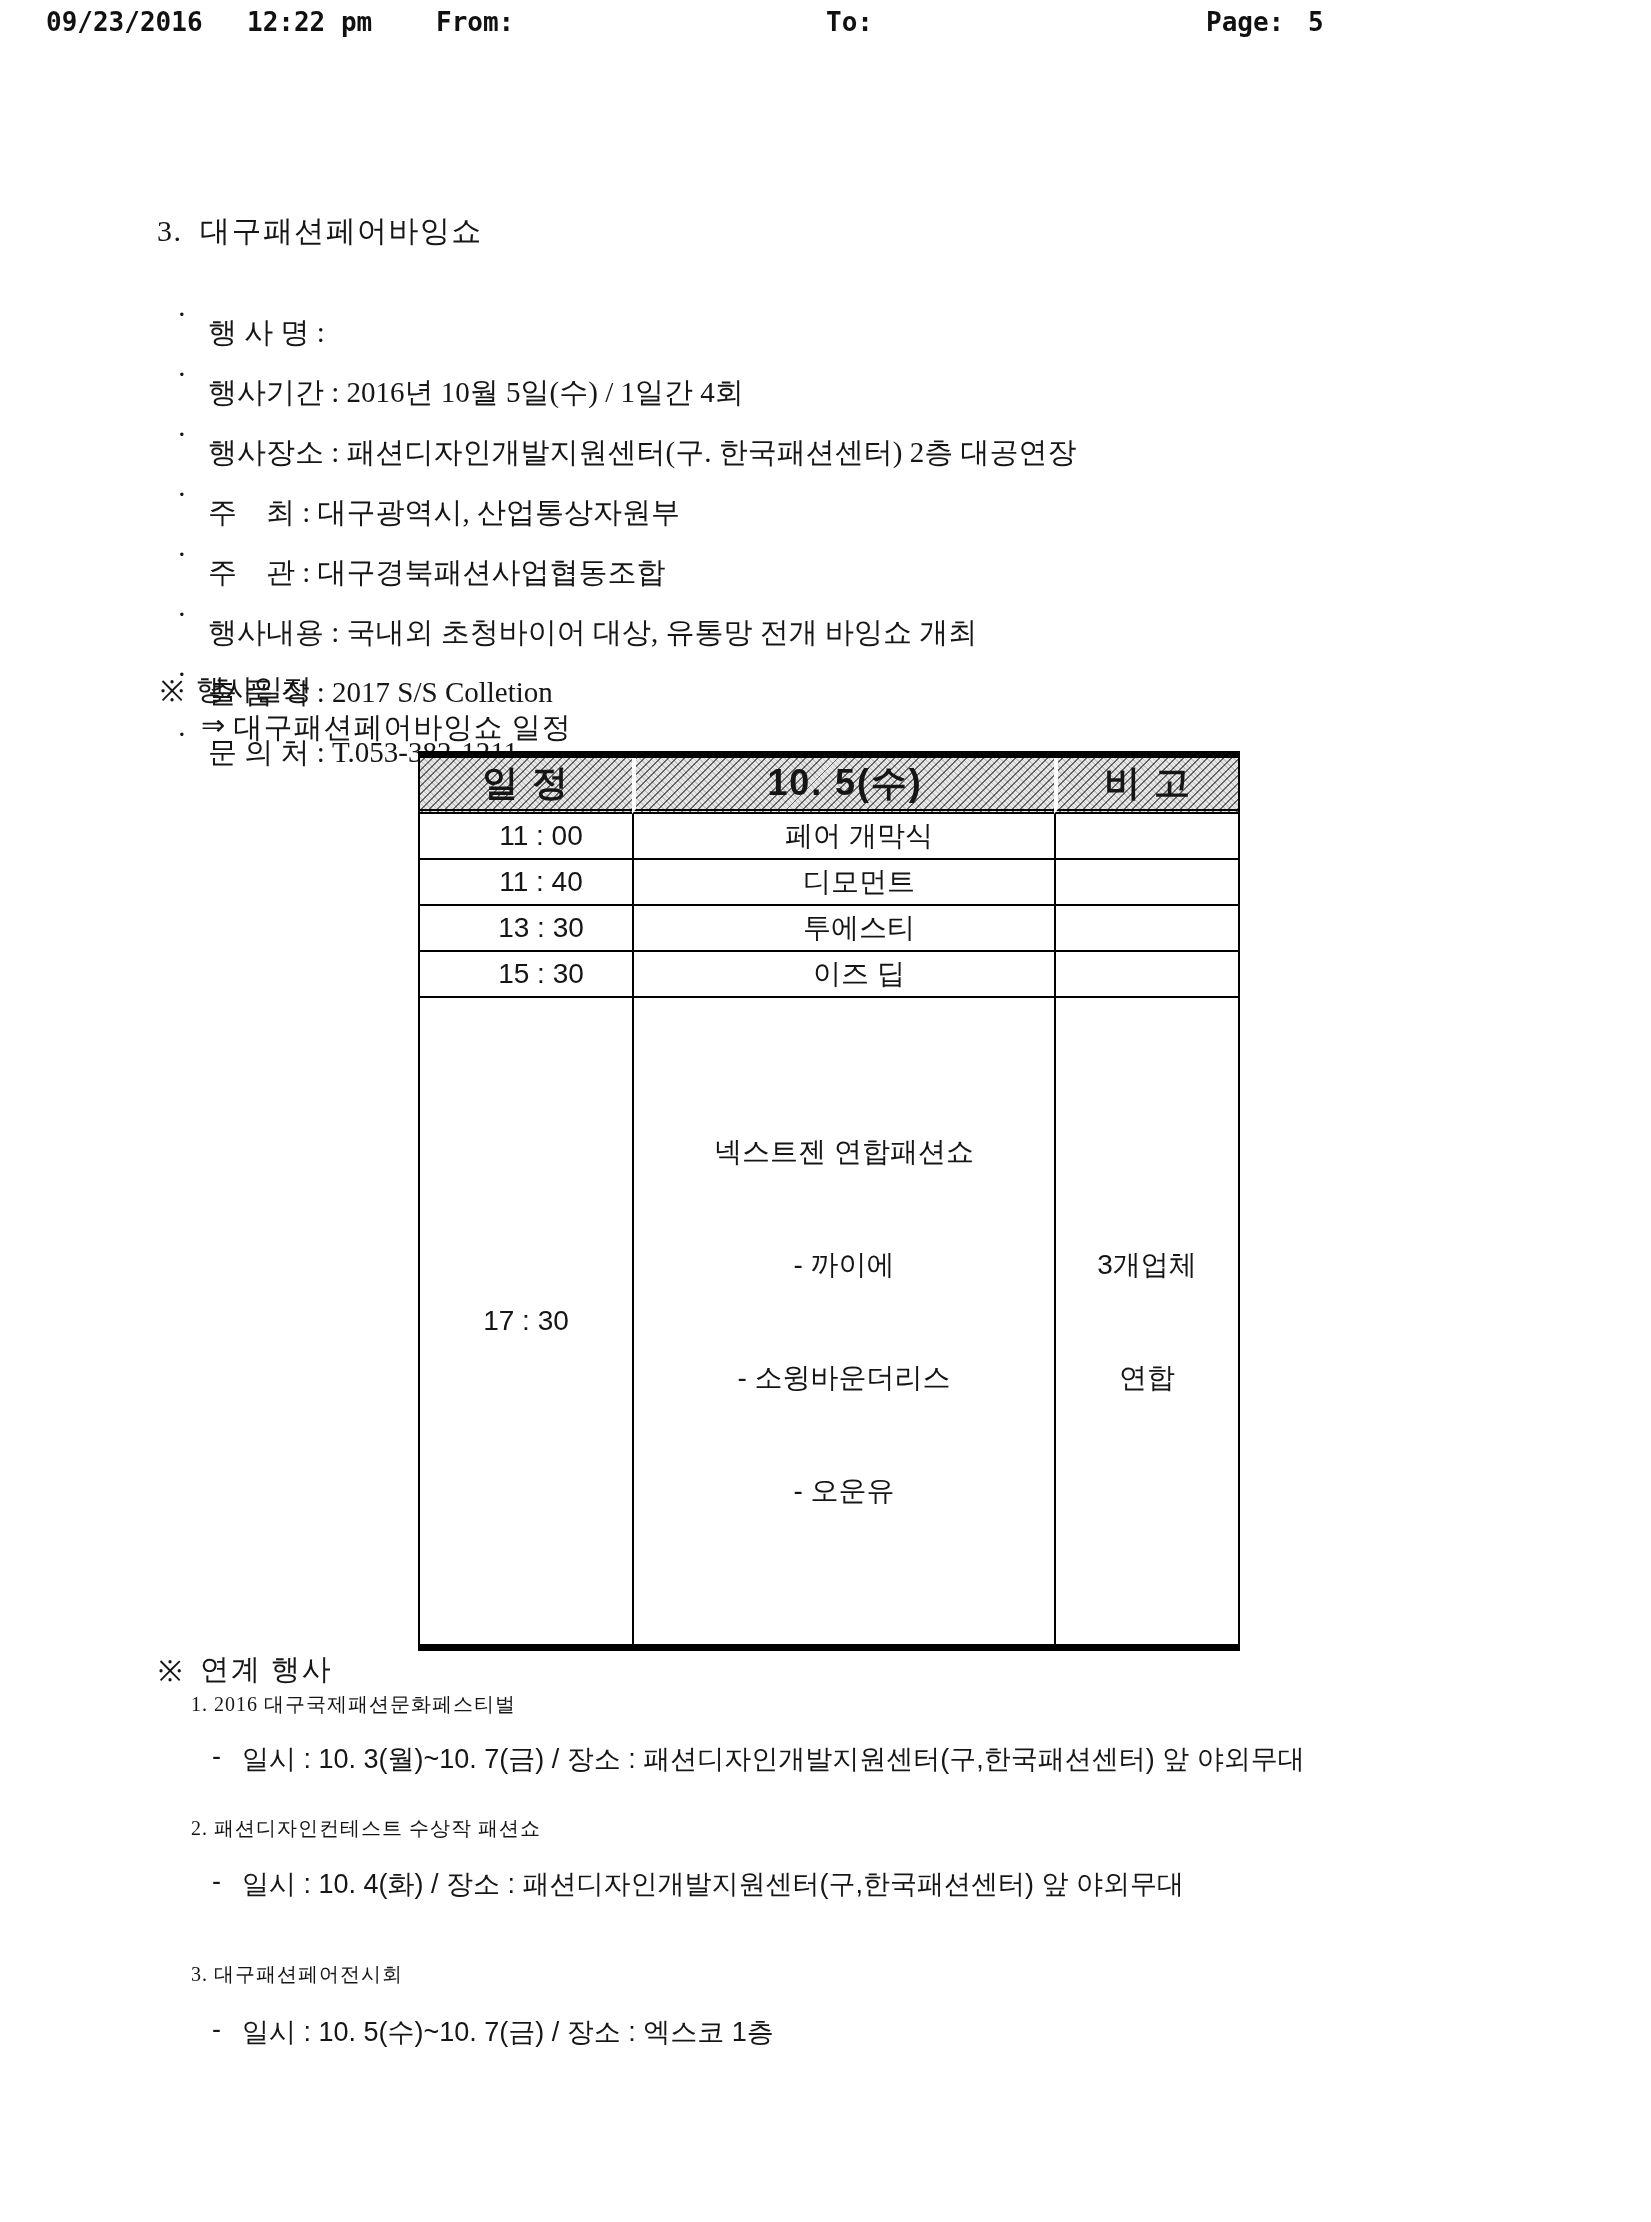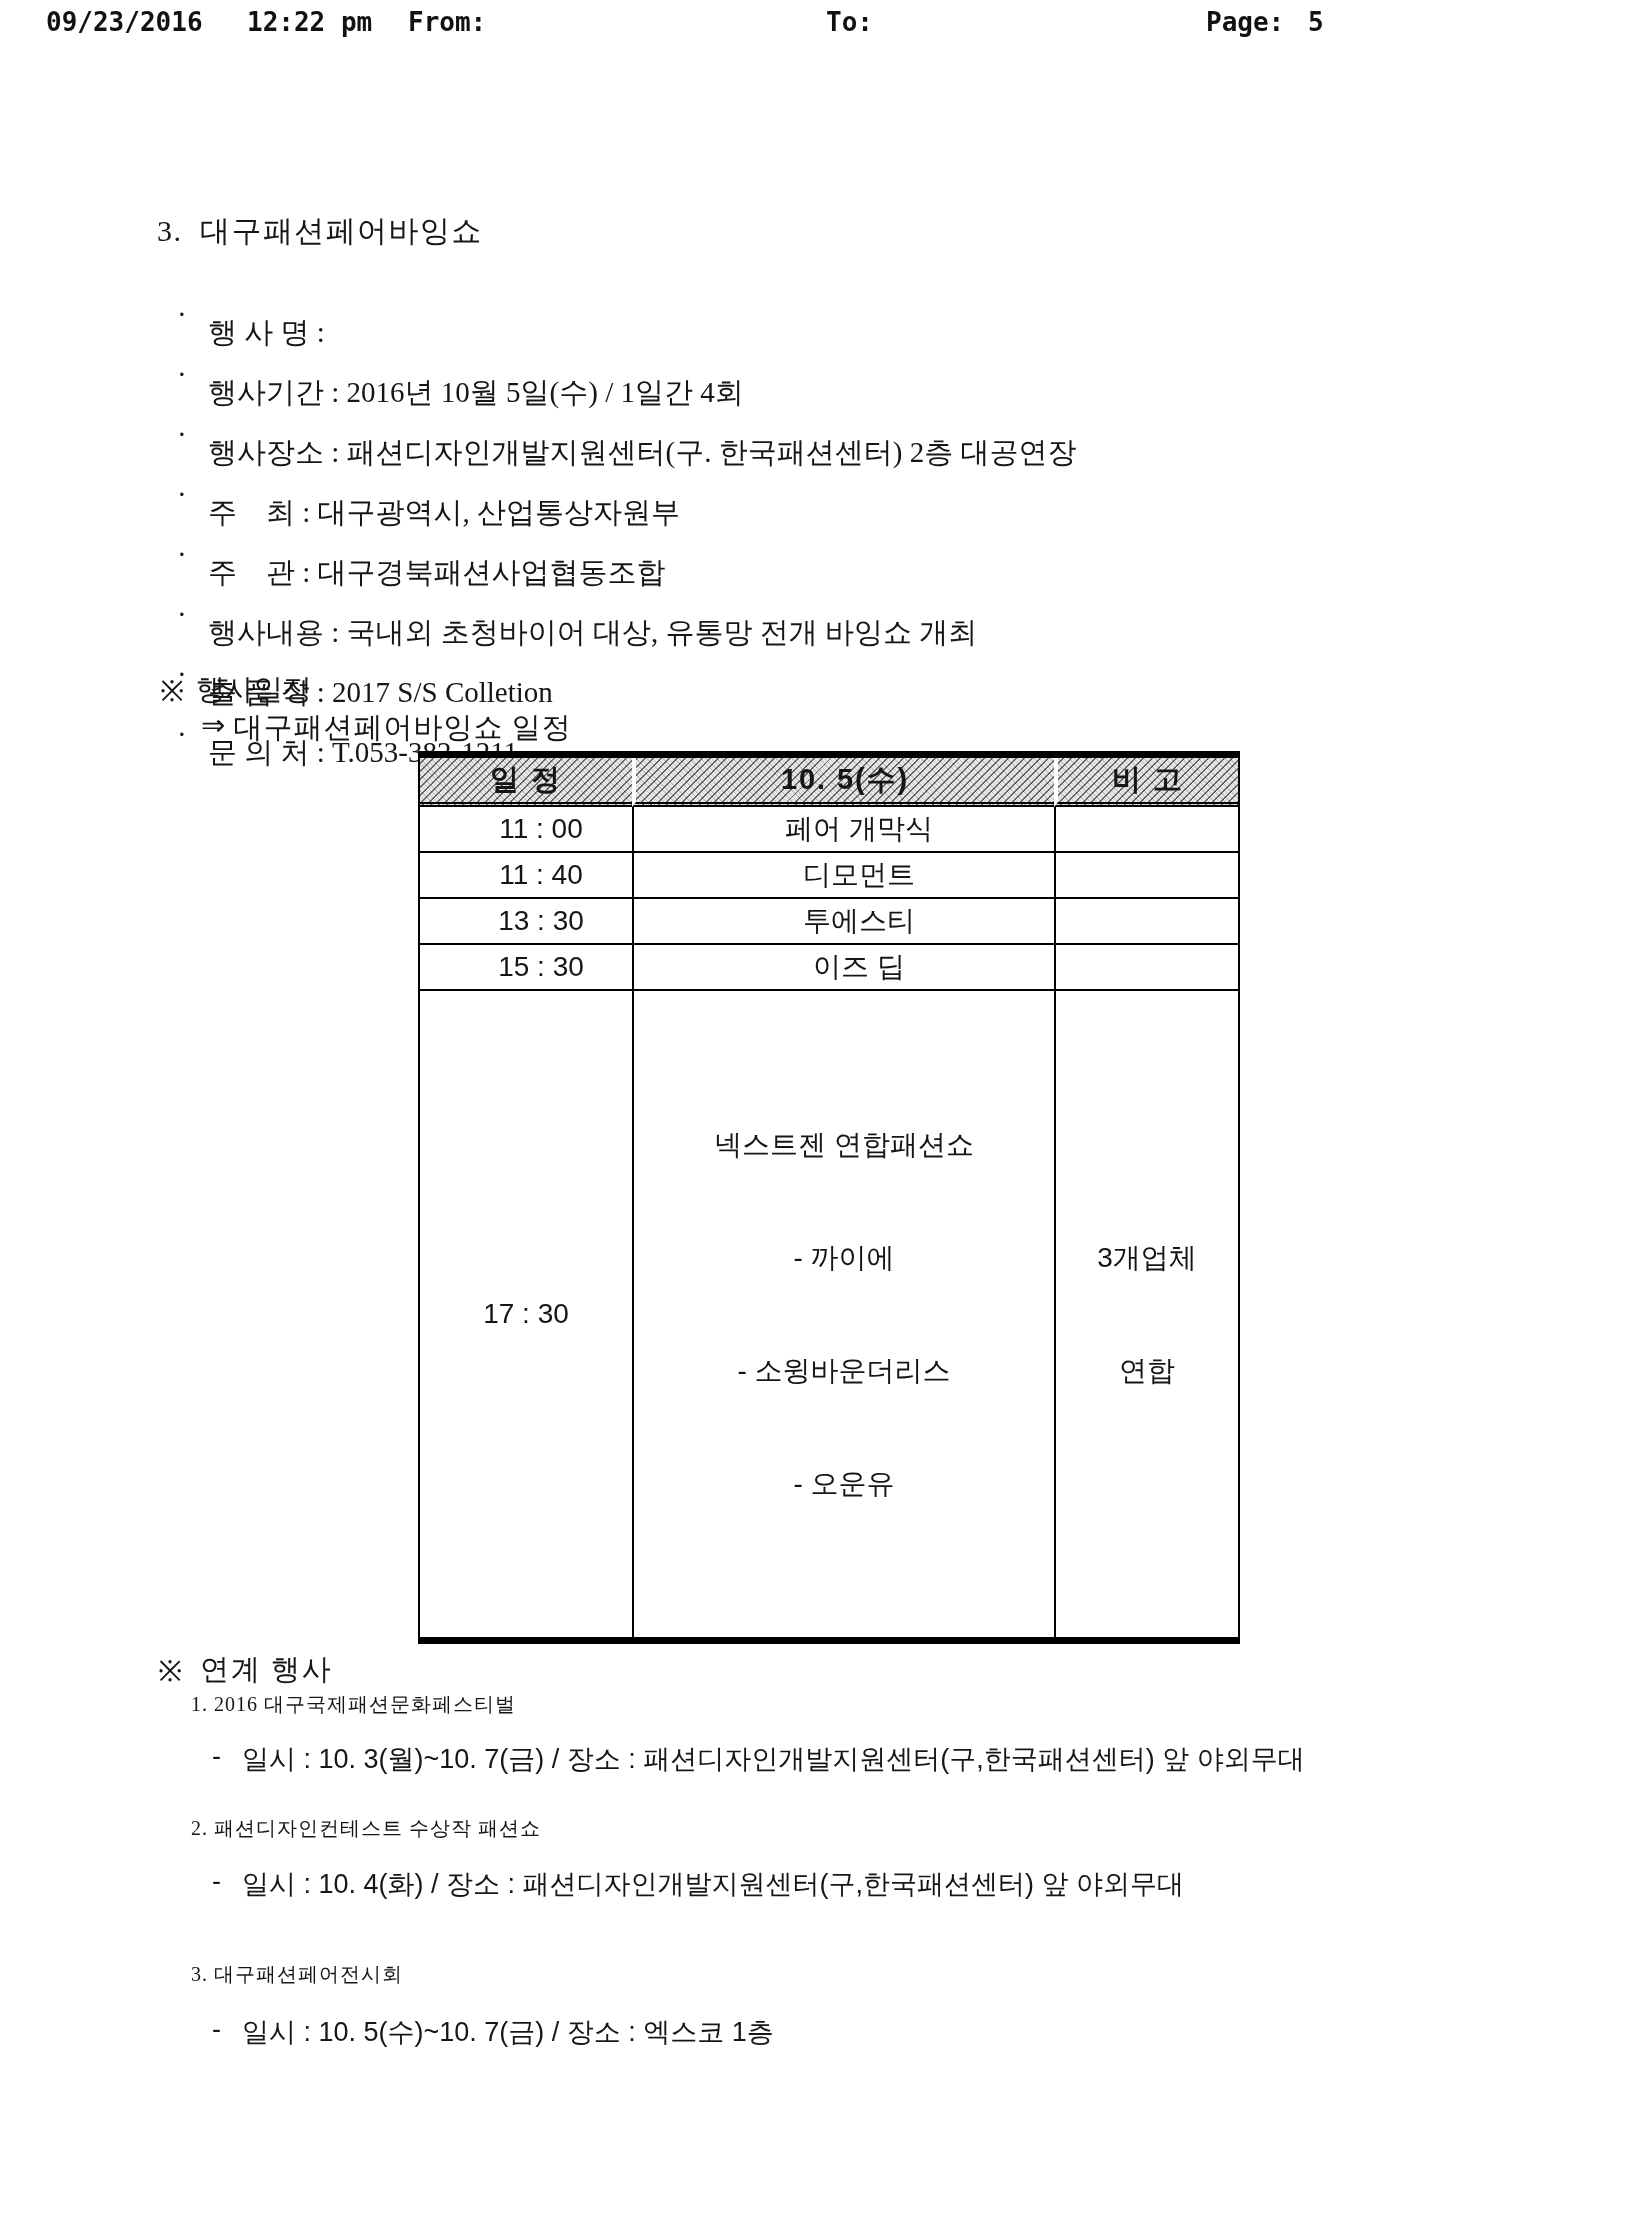--- a/index.html
+++ b/index.html
@@ -19,21 +19,21 @@
     top: 6.7px;
     font-family: "DejaVu Sans Mono", monospace;
     font-size: 26px;
     font-weight: bold;
     letter-spacing: 0px;
     white-space: pre;
     color: #111;
   }
   .fx-date  { left: 46px; }
   .fx-time  { left: 247px; }
-  .fx-from  { left: 408px; }
+  .fx-from  { left: 436px; }
   .fx-to    { left: 826px; }
   .fx-pagel { left: 1206px; }
   .fx-pagen { left: 1308px; }
 
   
   .section-title {
     position: absolute;
     left: 157px;
     top: 211px;
     font-size: 30px;
@@ -86,21 +86,21 @@
     border-left: 2.9px solid #000;
     border-right: 2.9px solid #000;
     border-top: 7.6px solid #000;
     border-bottom: 7.6px solid #000;
     font-family: "Liberation Sans", sans-serif;
     font-size: 28px;
     color: #151515;
   }
   .schedule-table th {
     height: 42px;
-    font-size: 29px;
+    font-size: 36px;
     font-weight: bold;
     letter-spacing: 1.9px;
     text-align: center;
     vertical-align: middle;
     border-bottom: 5.7px double #000;
     background-color: #e6e6e6;
     background-image:
       repeating-linear-gradient(315deg, rgba(0,0,0,0.55) 0 1.4px, rgba(0,0,0,0) 1.4px 5.7px),
       repeating-linear-gradient(45deg, rgba(0,0,0,0.14) 0 1px, rgba(0,0,0,0) 1px 3.8px);
   }

